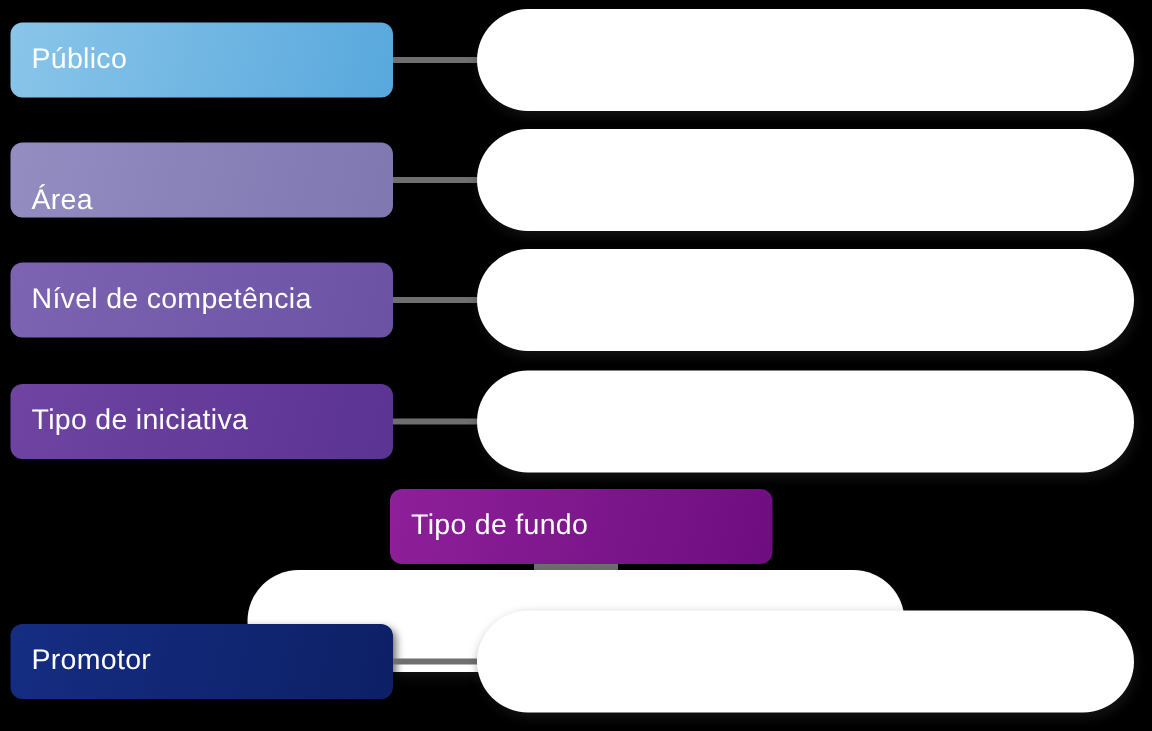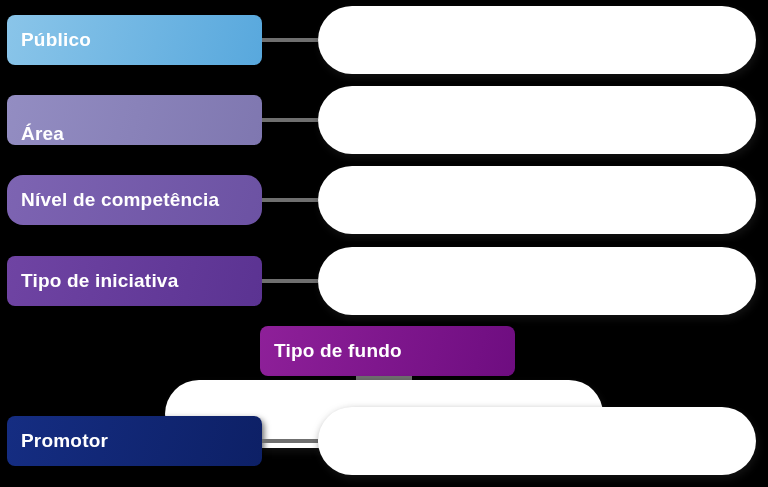--- a/index.html
+++ b/index.html
@@ -31,21 +31,21 @@
     border-radius: 8px;
     display: flex;
     align-items: center;
     padding-left: 14px;
     box-shadow: 2px 3px 6px rgba(0,0,0,0.6);
     flex: none;
   }
   .label-text {
     color: #ffffff;
     font-size: 19px;
-    font-weight: 700;
+    font-weight: 400;
     letter-spacing: 0.2px;
     white-space: nowrap;
   }
   .connector {
     flex: none;
     width: 56px;
     height: 4px;
   }
   .pill {
     flex: none;
@@ -70,21 +70,21 @@
 
     <div class="row" style="top: 85px;">
       <div class="label-box" style="background: linear-gradient(105deg, rgb(147, 141, 194) 0%, rgb(127, 119, 176) 100%); align-items: flex-end;">
         <span class="label-text" style="color: rgb(255, 255, 255);">Área</span>
       </div>
       <div class="connector" style="background: rgb(111, 111, 111);"></div>
       <div class="pill" style="background: rgb(255, 255, 255);"></div>
     </div>
 
     <div class="row" style="top: 165px;">
-      <div class="label-box" style="background: linear-gradient(105deg, rgb(125, 100, 178) 0%, rgb(108, 82, 163) 100%); border-radius: 16px;">
+      <div class="label-box" style="background: linear-gradient(105deg, rgb(125, 100, 178) 0%, rgb(108, 82, 163) 100%);">
         <span class="label-text" style="color: rgb(255, 255, 255);">Nível de competência</span>
       </div>
       <div class="connector" style="background: rgb(111, 111, 111);"></div>
       <div class="pill" style="background: rgb(255, 255, 255);"></div>
     </div>
 
     <div class="row" style="top: 246px;">
       <div class="label-box" style="background: linear-gradient(105deg, rgb(111, 68, 163) 0%, rgb(91, 51, 146) 100%);">
         <span class="label-text" style="color: rgb(255, 255, 255);">Tipo de iniciativa</span>
       </div>

